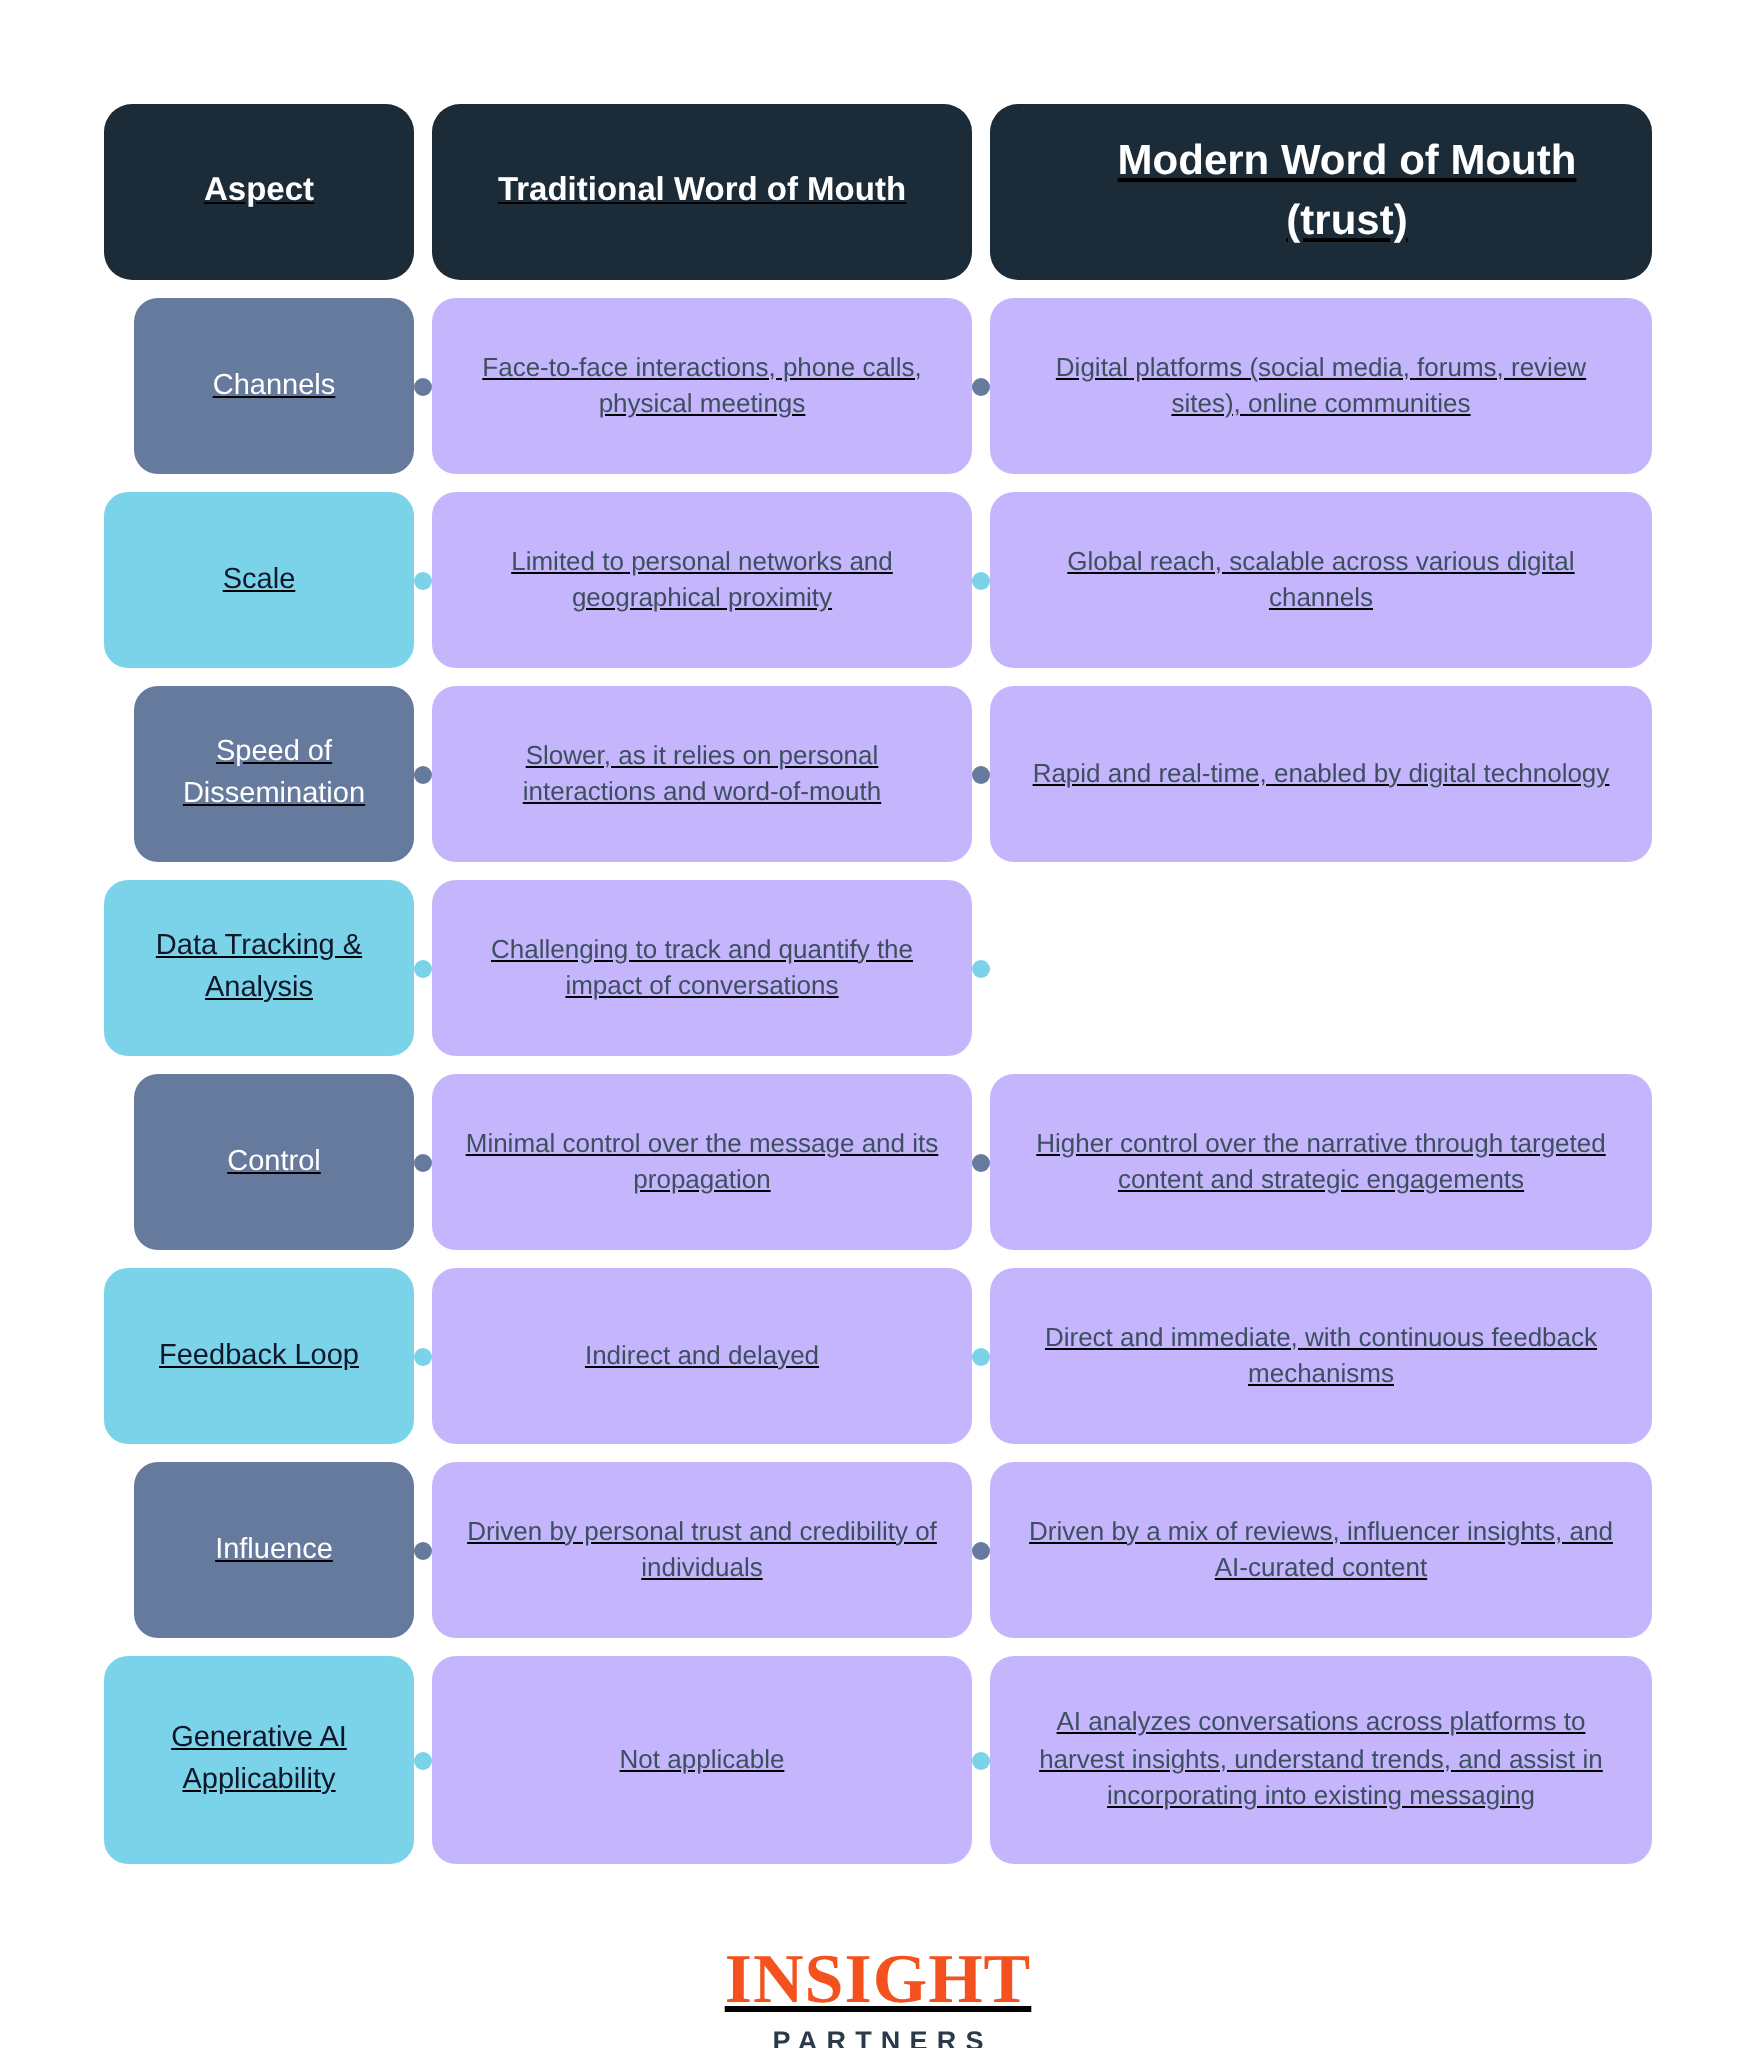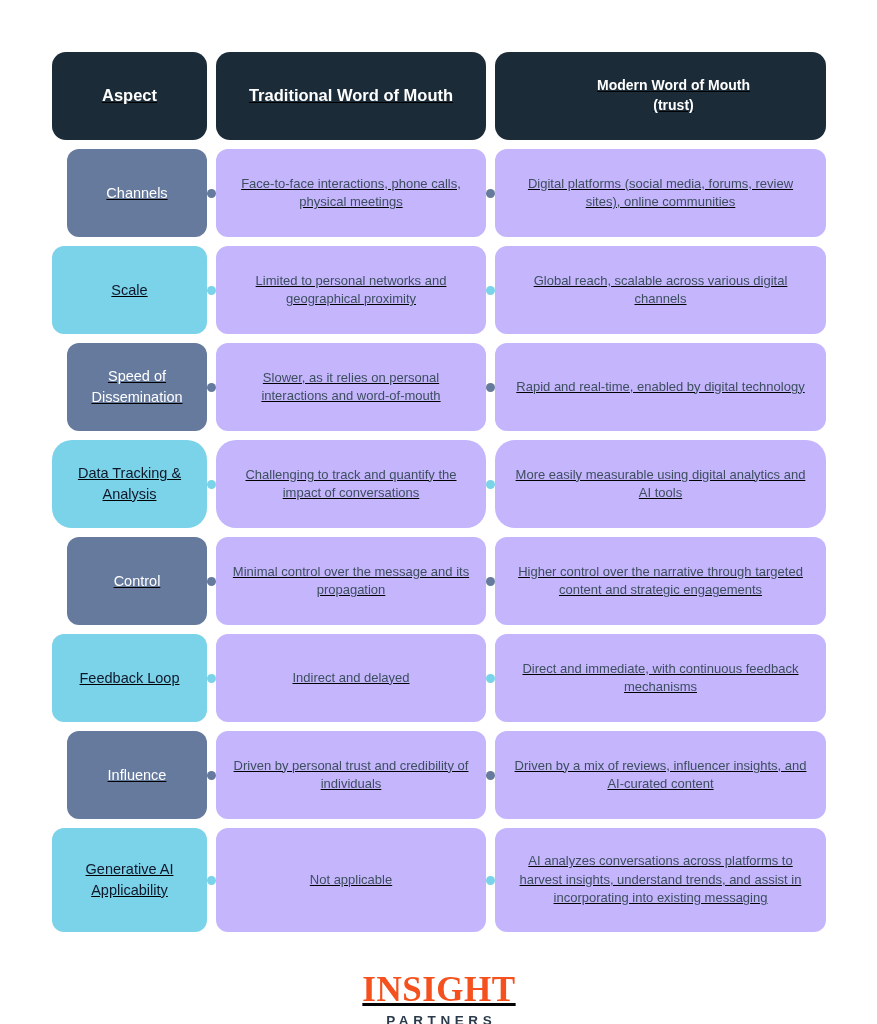--- a/index.html
+++ b/index.html
@@ -47,21 +47,21 @@
   
   .row-header .cell {
     background: #1c2b38;
     color: #ffffff;
     font-size: 16.5px;
     font-weight: bold;
     min-height: 88px;
     border-radius: 14px;
   }
   .row-header .cell.aspect { font-size: 16.5px; }
-  .row-header .cell.col3 { font-size: 14px; padding-left: 40px; }
+  .row-header .cell.col3 { font-size: 21px; padding-left: 40px; }
 
   
   .row-body .label {
     font-size: 14.5px;
     font-weight: normal;
     border-radius: 12px;
   }
   .row-body .label.slate {
     background: #667architecture;
   }
@@ -88,21 +88,21 @@
     display: block;
   }
   .connector.slate .dot { background: #667a9e; }
   .connector.cyan  .dot { background: #7ad3e9; }
   .row-header .connector .dot { background: transparent; }
 
   
   .h1 .cell { min-height: 88px; }
   .h2 .cell { min-height: 88px; }
   .h3 .cell { min-height: 88px; text-align: center; }
-  .h4 .cell { min-height: 88px; border-radius: 20px; }
+  .h4 .cell { min-height: 88px; }
   .h5 .cell { min-height: 88px; }
   .h6 .cell { min-height: 88px; }
   .h7 .cell { min-height: 88px; }
   .h8 .cell { min-height: 104px; }
 
   
   .footer {
     margin-top: 40px;
     display: flex;
     flex-direction: column;
@@ -190,21 +190,20 @@
 
     <div class="row row-body h4">
       <div class="cell label cyan">Data Tracking &amp; Analysis</div>
       <div class="connector cyan">
           <span class="dot"></span>
         </div>
       <div class="cell content">Challenging to track and quantify the impact of conversations</div>
       <div class="connector cyan">
           <span class="dot"></span>
         </div>
-      <div class="cell content">More easily measurable using digital analytics and AI tools</div>
     </div>
 
     <div class="row row-body h5">
       <div class="cell label slate">Control</div>
       <div class="connector slate">
           <span class="dot"></span>
         </div>
       <div class="cell content">Minimal control over the message and its propagation</div>
       <div class="connector slate">
           <span class="dot"></span>

